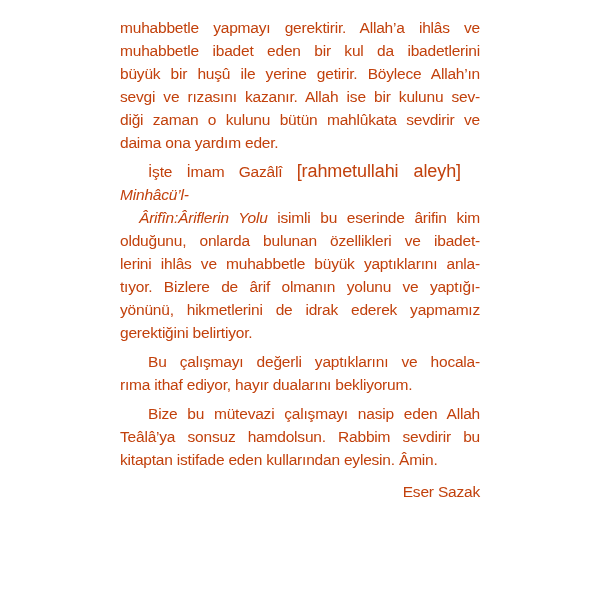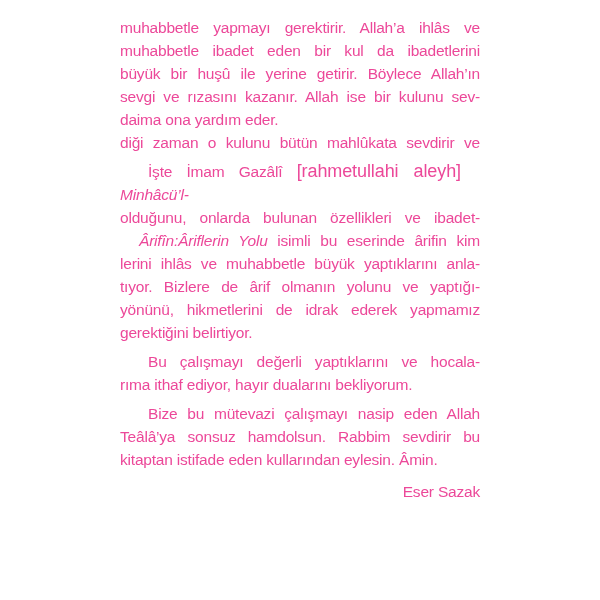--- a/index.html
+++ b/index.html
@@ -17,21 +17,21 @@
     position: relative;
     width: 600px;
     height: 600px;
     background: #ffffff;
   }
   .text-block {
     position: absolute;
     left: 120px;
     top: 16px;
     width: 360px;
-    color: #ec4899;
+    color: #c2410c;
     font-size: 15.5px;
     line-height: 23px;
     letter-spacing: -0.2px;
   }
   .para { margin: 0; padding: 0; }
   .para + .para { margin-top: 6px; }
   .line {
     text-align: justify;
     text-align-last: justify;
   }
@@ -55,28 +55,28 @@
 <body>
 
 <div class="page">
   <div class="text-block">
 
     <div class="para">
       <div class="line">muhabbetle yapmayı gerektirir. Allah’a ihlâs ve</div>
       <div class="line">muhabbetle ibadet eden bir kul da ibadetlerini</div>
       <div class="line">büyük bir huşû ile yerine getirir. Böylece Allah’ın</div>
       <div class="line">sevgi ve rızasını kazanır. Allah ise bir kulunu sev-</div>
+      <div class="line">diği zaman o kulunu bütün mahlûkata sevdirir ve</div>
       <div class="line last">daima ona yardım eder.</div>
-      <div class="line">diği zaman o kulunu bütün mahlûkata sevdirir ve</div>
     </div>
 
     <div class="para">
       <div class="line indent"><span>İşte İmam Gazâlî </span><span class="small">[rahmetullahi aleyh]</span><span class="italic"> Minhâcü’l-</span></div>
+      <div class="line"><span class="italic">Ârifîn:Âriflerin Yolu</span><span> isimli bu eserinde ârifin kim</span></div>
       <div class="line">olduğunu, onlarda bulunan özellikleri ve ibadet-</div>
-      <div class="line"><span class="italic">Ârifîn:Âriflerin Yolu</span><span> isimli bu eserinde ârifin kim</span></div>
       <div class="line">lerini ihlâs ve muhabbetle büyük yaptıklarını anla-</div>
       <div class="line">tıyor. Bizlere de ârif olmanın yolunu ve yaptığı-</div>
       <div class="line">yönünü, hikmetlerini de idrak ederek yapmamız</div>
       <div class="line last">gerektiğini belirtiyor.</div>
     </div>
 
     <div class="para">
       <div class="line indent">Bu çalışmayı değerli yaptıklarını ve hocala-</div>
       <div class="line last">rıma ithaf ediyor, hayır dualarını bekliyorum.</div>
     </div>

